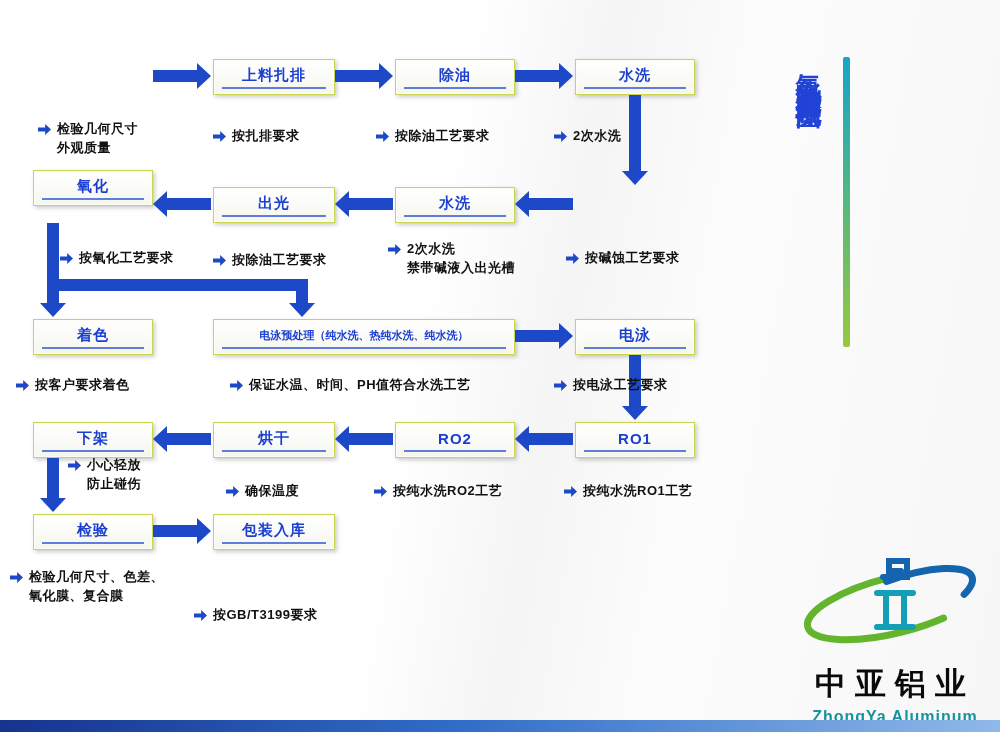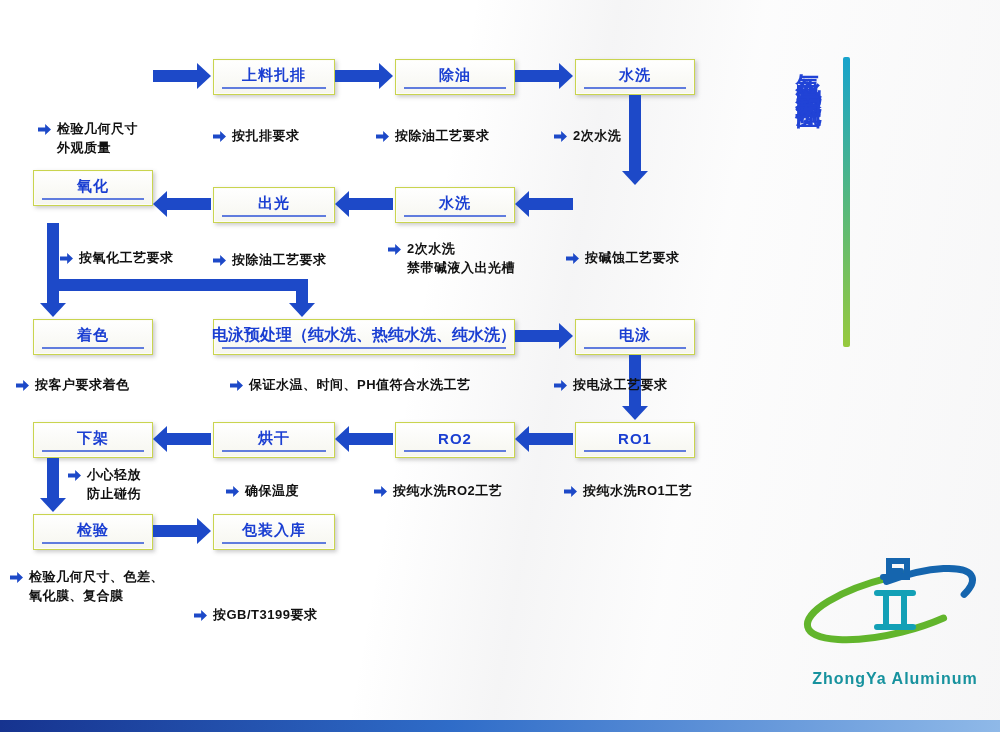--- a/index.html
+++ b/index.html
@@ -27,21 +27,21 @@
     position:absolute;height:34px;
     background:linear-gradient(#ffffff,#f6f6ef);
     border:1px solid var(--box-border);
     box-shadow:2px 2px 4px rgba(70,70,70,.28), inset 0 0 0 1px #fdfdf6;
     display:flex;align-items:center;justify-content:center;
   }
   .flabel{
     color:var(--box-text);font-weight:bold;font-size:15px;
     letter-spacing:1px;white-space:nowrap;margin-bottom:4px;
   }
-  .fbox.wide .flabel{font-size:16px;letter-spacing:0;}
+  .fbox.wide .flabel{font-size:11px;letter-spacing:0;}
   .ful{
     position:absolute;left:8px;right:8px;bottom:5px;height:2px;
     background:#3a5cd8;opacity:.8;
   }
   
   .arrow{position:absolute;}
   .arrow i{position:absolute;display:block;width:0;height:0;}
   .arrow .shaft{background:var(--blue);border:0;width:auto;height:auto;}
   .right .shaft{left:0;right:13px;top:7px;bottom:7px;}
   .right .head{right:0;top:50%;margin-top:-13px;
@@ -282,21 +282,21 @@
   </div>
   <div class="note" style="left:230px;top:376px">
     <span class="note-arrow"></span>
     <span class="note-text">保证水温、时间、PH值符合水洗工艺</span>
   </div>
   <div class="note" style="left:554px;top:376px">
     <span class="note-arrow"></span>
     <span class="note-text">按电泳工艺要求</span>
   </div>
 
-  <div class="note" style="left:68px;top:466px">
+  <div class="note" style="left:68px;top:456px">
     <span class="note-arrow"></span>
     <span class="note-text">小心轻放
 防止碰伤</span>
   </div>
   <div class="note" style="left:226px;top:482px">
     <span class="note-arrow"></span>
     <span class="note-text">确保温度</span>
   </div>
   <div class="note" style="left:374px;top:482px">
     <span class="note-arrow"></span>
@@ -322,17 +322,18 @@
 
   <div class="logo">
     <svg width="200" height="118" viewBox="0 0 200 118">
       <g fill="none" stroke-linecap="round">
         <ellipse cx="100" cy="60" rx="90" ry="28" stroke="#62b52c" stroke-width="7" transform="rotate(-14 100 60)" stroke-dasharray="260 200" stroke-dashoffset="-55"></ellipse>
         <ellipse cx="100" cy="60" rx="82" ry="25" stroke="#1565ae" stroke-width="7" transform="rotate(-20 100 60)" stroke-dasharray="170 250" stroke-dashoffset="150"></ellipse>
         <path d="M88 32 h24 v-16 h-18 v10 h12" stroke="#1565ae" stroke-width="6"></path>
         <path d="M82 48 h36 M91 48 v32 M109 48 v32 M82 82 h36" stroke="#13a0b6" stroke-width="6"></path>
       </g>
     </svg>
+    <div class="logo-cn">中亚铝业</div>
     <div class="logo-en">ZhongYa Aluminum</div>
   </div>
 
   <div class="footer-bar"></div>
 </div>
 
 </body></html>

